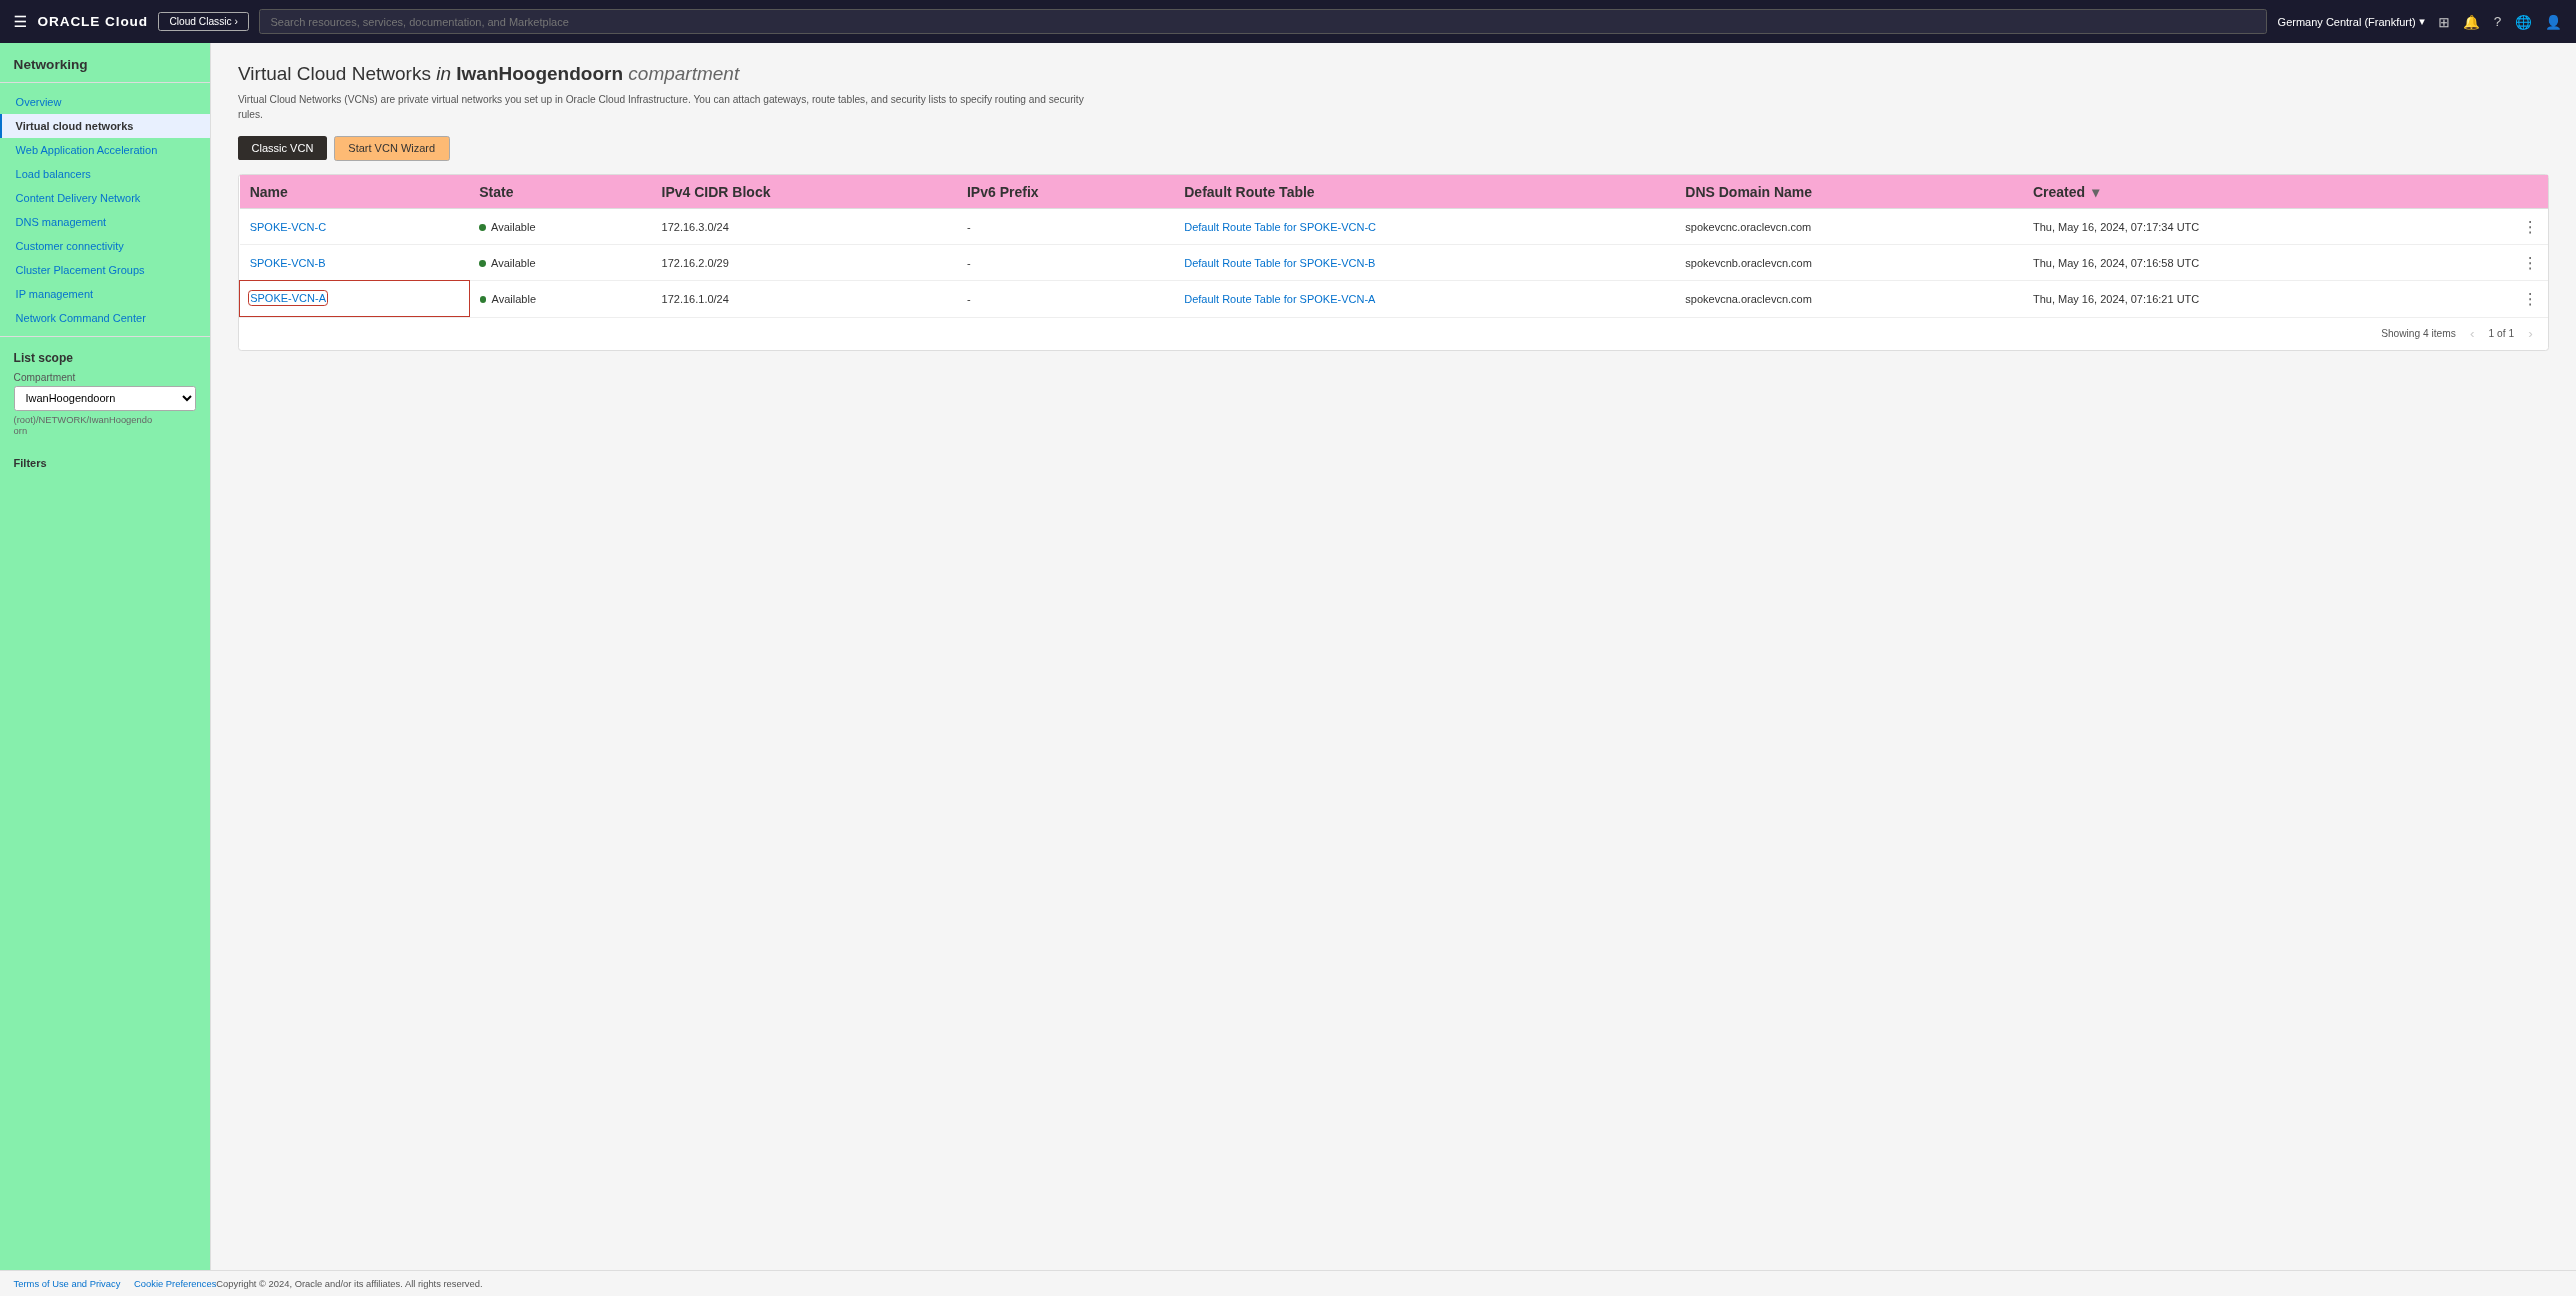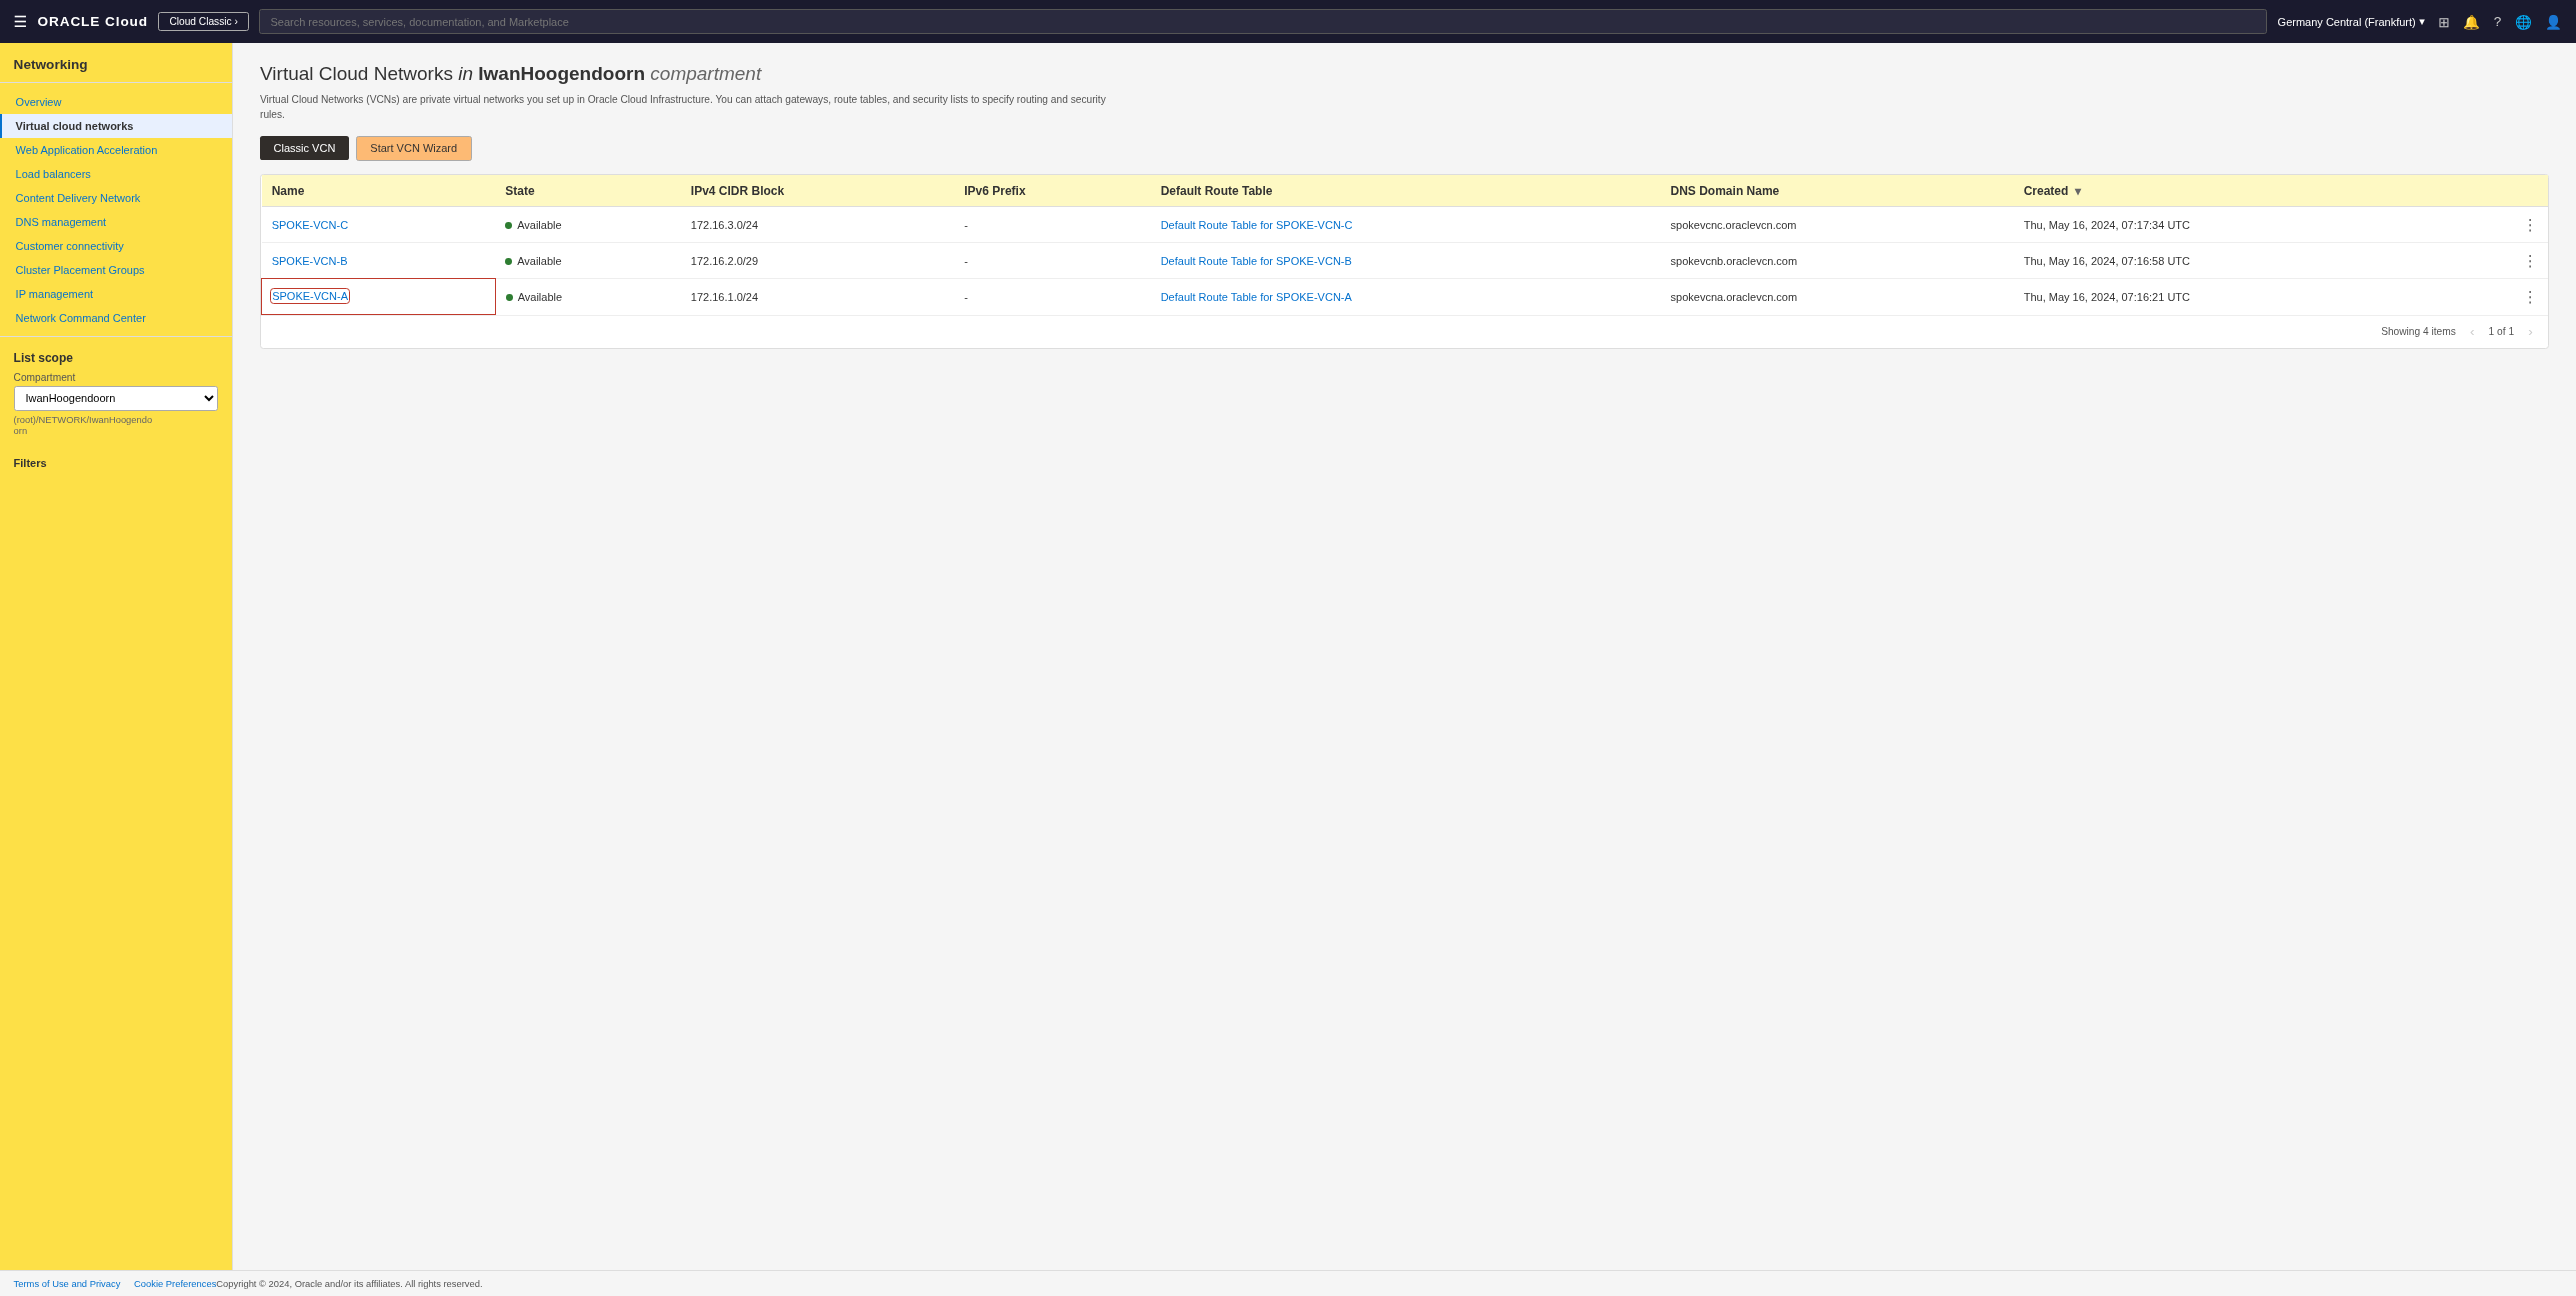--- a/index.html
+++ b/index.html
@@ -59,22 +59,22 @@
     .nav-icon { color: #ccc; font-size: 13.6px; cursor: pointer; }
 
     
     .main-layout {
       display: flex;
       flex: 1;
     }
 
     
     .sidebar {
-      width: 233px;
-      background: #fde047;
+      width: 211px;
+      background: #86efac;
       border-right: 0.9px solid #ddd;
       padding: 13.6px 0;
       flex-shrink: 0;
     }
     .sidebar-title {
       font-size: 13.6px;
       font-weight: 600;
       color: #333;
       padding: 0 13.6px 10.2px 13.6px;
       border-bottom: 0.9px solid #ddd;
@@ -195,25 +195,25 @@
       border: 0.9px solid #ddd;
       border-radius: 3.4px;
     }
     table {
       width: 100%;
       border-collapse: collapse;
     }
     thead th {
       padding: 8.5px 10.2px;
       text-align: left;
-      font-size: 12px;
+      font-size: 14px;
       font-weight: 600;
       color: #333;
       border-bottom: 0.9px solid #ddd;
-      background: #fef9c3;
+      background: #f9a8d4;
       cursor: pointer;
     }
     thead th .sort-icon { color: #666; margin-left: 3.4px; }
     tbody tr { border-bottom: 0.9px solid #eee; }
     tbody tr:last-child { border-bottom: none; }
     tbody td {
       padding: 8.5px 10.2px;
       font-size: 11px;
       color: #333;
       vertical-align: middle;

